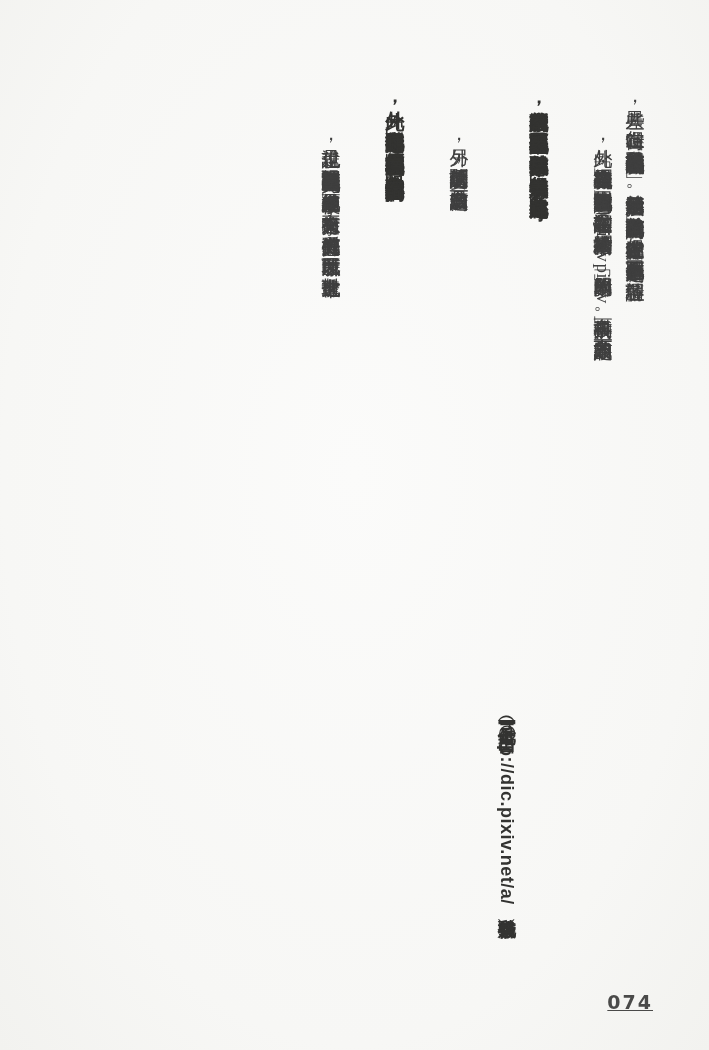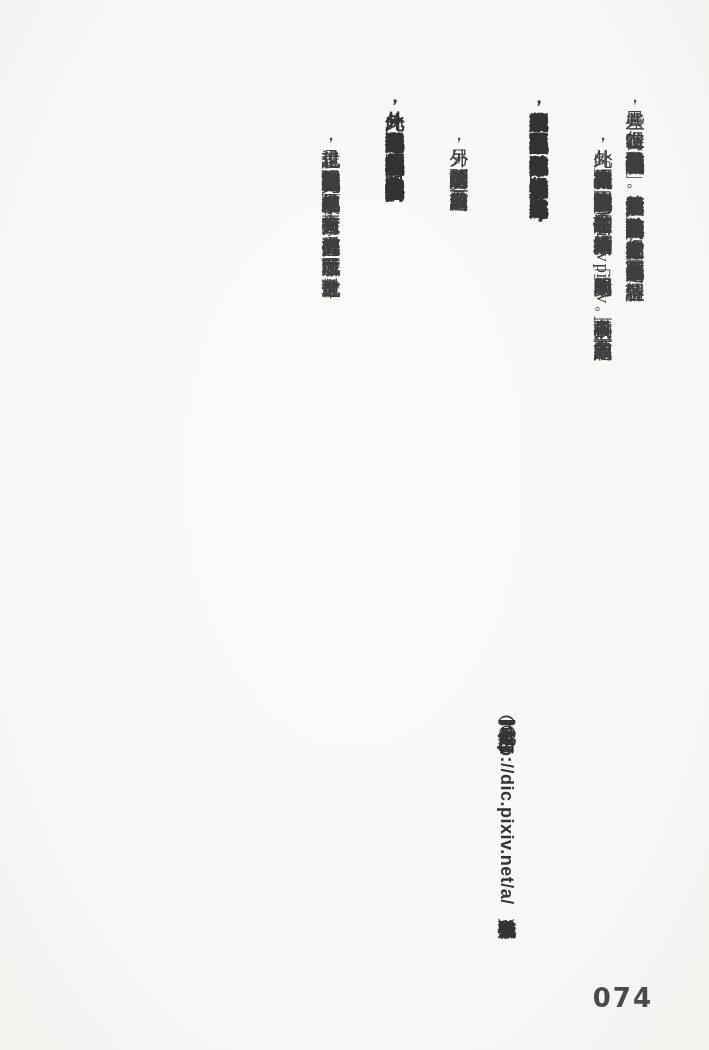--- a/index.html
+++ b/index.html
@@ -57,23 +57,24 @@
     text-align: right;      
     font-size: 18px;
     letter-spacing: 0.5px;
   }
   .page-number {
     position: absolute;
     right: 56px;
     bottom: 37px;
     font-family: "DejaVu Sans", "Liberation Sans", sans-serif;
     font-weight: 700;
-    font-size: 26px;
+    font-size: 19px;
     letter-spacing: 2px;
     color: #4a4a49;
+    text-decoration: underline;
   }
 </style>
 </head>
 <body>
 
 <div class="page">
 
   <div class="text-flow">
 
     <p class="para-cont">些差異，但在當時，乳首殘像應該已是一種只要告訴助手「麻煩幫我處理乳首殘像！」，就能清楚傳達意涵的通用技法。前文雖說「乳首殘像」是筆者創造的名詞，但上述的背景確實存在，因此也不是百分之百由筆者獨創，請各位理解。</p>

